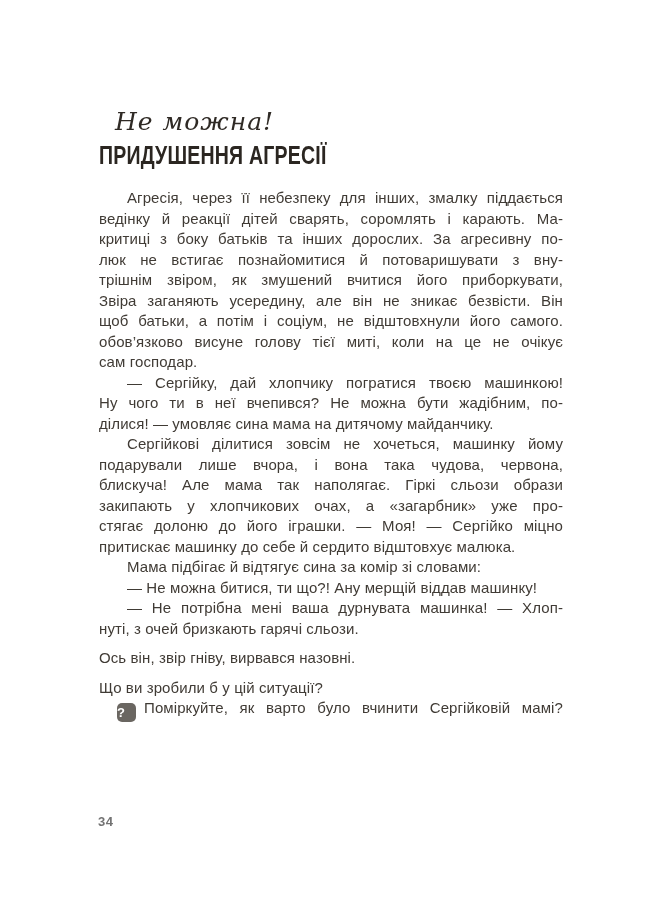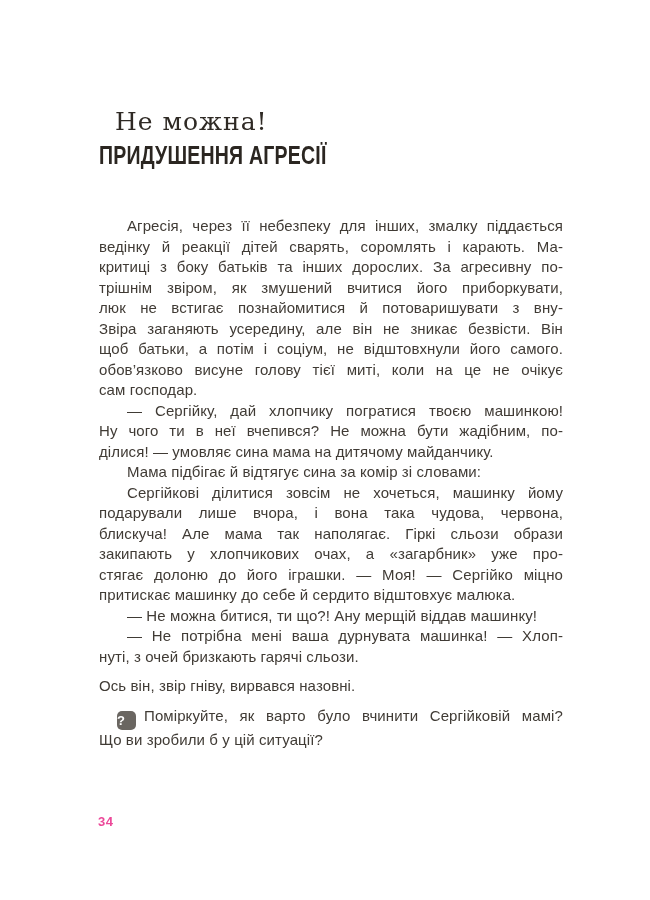--- a/index.html
+++ b/index.html
@@ -16,41 +16,42 @@
     font-family: "Liberation Sans", sans-serif;
   }
   .content {
     position: absolute;
     left: 99px;
     top: 108px;
     width: 464px;
   }
   .script-heading {
     font-family: "DejaVu Serif", serif;
+    font-style: italic;
     font-size: 25px;
     line-height: 28px;
     letter-spacing: 1px;
     color: #2f2a25;
     margin-left: 16px;
   }
   .page-title {
     display: inline-block;
     font-family: "Liberation Sans", sans-serif;
     font-weight: 700;
     font-size: 26px;
     line-height: 30px;
     letter-spacing: 0.3px;
     color: #2b2621;
     transform: scaleX(0.75);
     transform-origin: left center;
     white-space: nowrap;
     margin-top: 4px;
   }
   .body-text {
-    margin-top: 46px;
+    margin-top: 18px;
     font-size: 15px;
     line-height: 20.5px;
     letter-spacing: 0.1px;
     color: #403b35;
   }
   .para { margin: 0; }
   .para.italic { }
   .para.gap-top { margin-top: 9px; }
   .line {
     text-align: justify;
@@ -75,70 +76,70 @@
     vertical-align: -4px;
     margin-right: 8px;
   }
   .page-number {
     position: absolute;
     left: 98px;
     top: 814px;
     font-size: 13px;
     font-weight: 700;
     letter-spacing: 0.5px;
-    color: #ec4899;
+    color: #737373;
   }
 </style>
 </head>
 <body>
 
 <div class="page">
   <div class="content">
     <div class="script-heading">Не можна!</div>
     <div>
       <div class="page-title">ПРИДУШЕННЯ АГРЕСІЇ</div>
     </div>
     <div class="body-text">
         <div class="para regular indent">
           <div class="line first">Агресія, через її небезпеку для інших, змалку піддається</div>
           <div class="line">ведінку й реакції дітей сварять, соромлять і карають. Ма-</div>
           <div class="line">критиці з боку батьків та інших дорослих. За агресивну по-</div>
+          <div class="line">люк не встигає познайомитися й потоваришувати з вну-</div>
           <div class="line">трішнім звіром, як змушений вчитися його приборкувати,</div>
-          <div class="line">люк не встигає познайомитися й потоваришувати з вну-</div>
           <div class="line">Звіра заганяють усередину, але він не зникає безвісти. Він</div>
           <div class="line">щоб батьки, а потім і соціум, не відштовхнули його самого.</div>
           <div class="line">обов’язково висуне голову тієї миті, коли на це не очікує</div>
           <div class="line last">сам господар.</div>
         </div>
         <div class="para italic indent">
           <div class="line first">— Сергійку, дай хлопчику погратися твоєю машинкою!</div>
           <div class="line">Ну чого ти в неї вчепився? Не можна бути жадібним, по-</div>
           <div class="line last">ділися! — умовляє сина мама на дитячому майданчику.</div>
         </div>
         <div class="para italic indent">
-          <div class="line first last">Мама підбігає й відтягує сина за комір зі словами:</div>
-        </div>
-        <div class="para italic indent">
           <div class="line first">Сергійкові ділитися зовсім не хочеться, машинку йому</div>
           <div class="line">подарували лише вчора, і вона така чудова, червона,</div>
           <div class="line">блискуча! Але мама так наполягає. Гіркі сльози образи</div>
           <div class="line">закипають у хлопчикових очах, а «загарбник» уже про-</div>
           <div class="line">стягає долоню до його іграшки. — Моя! — Сергійко міцно</div>
           <div class="line last">притискає машинку до себе й сердито відштовхує малюка.</div>
+        </div>
+        <div class="para italic indent">
+          <div class="line first last">Мама підбігає й відтягує сина за комір зі словами:</div>
         </div>
         <div class="para italic indent">
           <div class="line first last">— Не можна битися, ти що?! Ану мерщій віддав машинку!</div>
         </div>
         <div class="para italic indent">
           <div class="line first">— Не потрібна мені ваша дурнувата машинка! — Хлоп-</div>
           <div class="line last">нуті, з очей бризкають гарячі сльози.</div>
         </div>
         <div class="para regular gap-top">
           <div class="line first last">Ось він, звір гніву, вирвався назовні.</div>
         </div>
         <div class="para regular gap-top icon-para">
+          <div class="line last">Що ви зробили б у цій ситуації?</div>
           <div class="line first"><span class="q-icon">?</span>Поміркуйте, як варто було вчинити Сергійковій мамі?</div>
-          <div class="line last">Що ви зробили б у цій ситуації?</div>
         </div>
       </div>
   </div>
   <div class="page-number">34</div>
 </div>
 
 </body></html>

